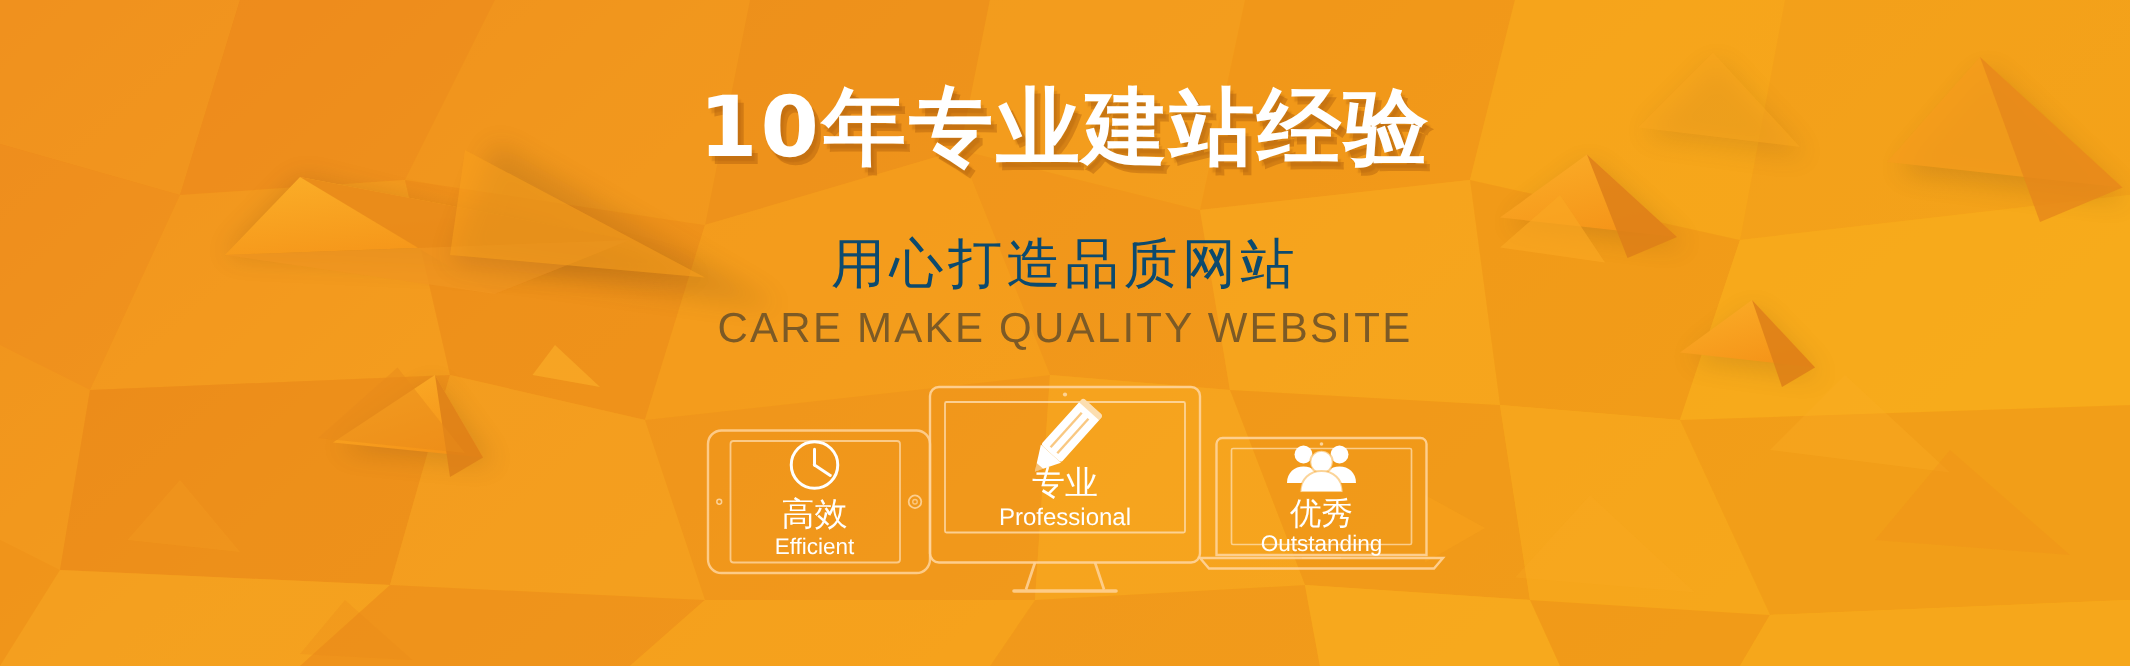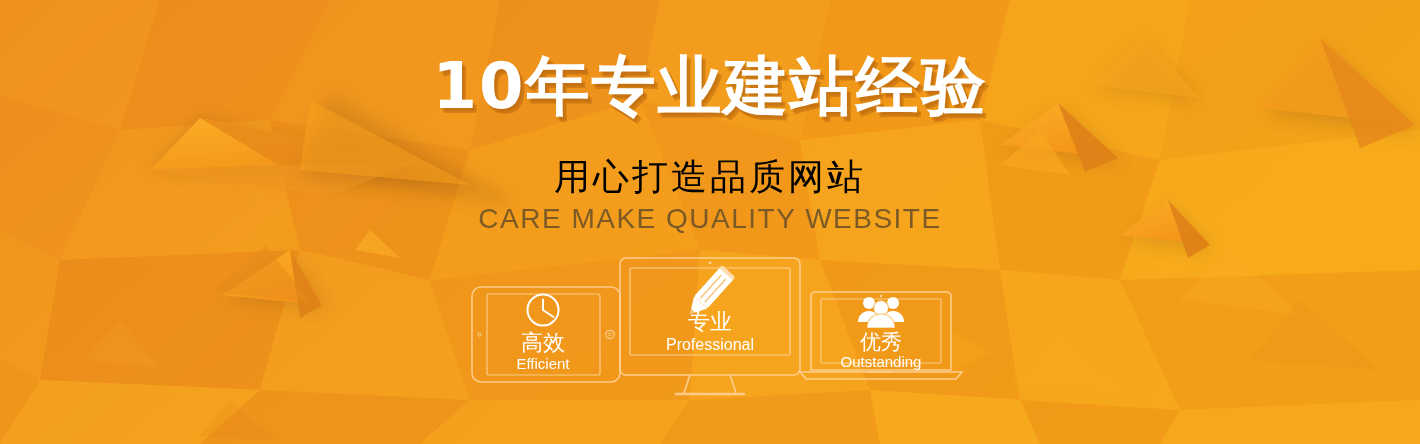--- a/index.html
+++ b/index.html
@@ -30,36 +30,36 @@
   }
 
   
   .headline {
     position: absolute;
     top: 38px;
     left: 0;
     width: 1420px;
     text-align: center;
     color: #ffffff;
-    font-size: 64px;
+    font-size: 56px;
     line-height: 96px;
     font-weight: bold;
     letter-spacing: 2px;
     white-space: nowrap;
     text-shadow: 4px 5px 0px rgba(166,86,10,0.38),
                  2px 3px 1px rgba(170,92,12,0.30);
     font-family: "DejaVu Sans", "Liberation Sans", sans-serif;
   }
   .sub-cn {
     position: absolute;
     top: 155px;
     left: 0;
     width: 1420px;
     text-align: center;
-    color: #000000;
+    color: #0c4a6e;
     font-size: 36px;
     line-height: 44px;
     letter-spacing: 3px;
     white-space: nowrap;
     font-family: "DejaVu Sans", "Liberation Sans", sans-serif;
   }
   .sub-en {
     position: absolute;
     top: 202px;
     left: 0;

